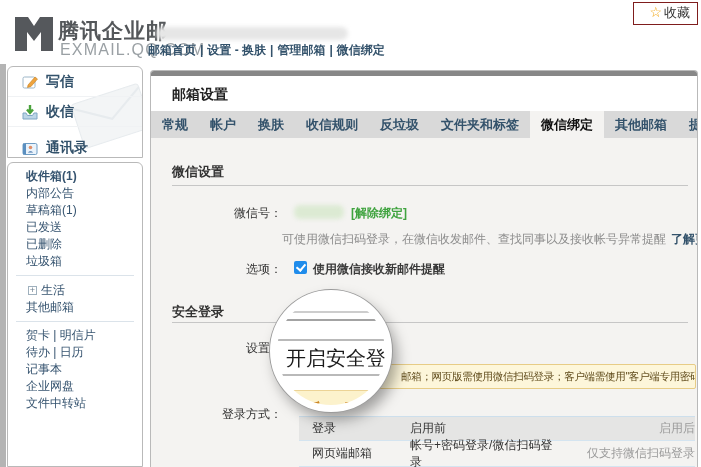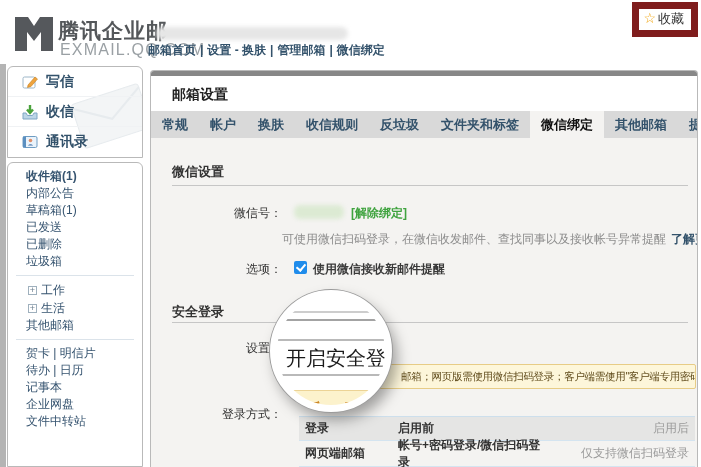--- a/index.html
+++ b/index.html
@@ -9,33 +9,33 @@
   
   .logo-mark { position:absolute; left:14px; top:16px; width:40px; height:36px; }
   .brand { position:absolute; left:58px; top:17px; font-size:21px; font-weight:bold; color:#54575a; letter-spacing:1px; }
   .brand-domain { position:absolute; left:60px; top:41px; font-size:16px; color:#9aa0a4; letter-spacing:1.2px; }
   .acct-colon { position:absolute; left:148px; top:26px; font-size:12px; color:#777; }
   .blur-blob { background:#e6e6e6; border-radius:7px; filter:blur(2px); }
   .acct-blob { position:absolute; left:156px; top:27px; width:192px; height:13px; }
   .breadcrumb { position:absolute; left:148px; top:42px; font-size:12px; font-weight:bold; color:#33526b; }
   .breadcrumb a { color:#33526b; text-decoration:none; cursor:pointer; }
   .bc-sep { color:#33526b; margin:0 4px; }
-  .fav-btn { position:absolute; right:3px; top:2px; background:#fff; border:7px solid #7f1d1d; padding:1px 7px 2px 4px;
+  .fav-btn { position:absolute; right:3px; top:2px; background:#fff; border:1px solid #7f1d1d; padding:1px 7px 2px 15px;
              font-size:13px; color:#333; cursor:pointer; }
   .fav-star { color:#f0a30a; font-size:14px; margin-right:2px; }
 
   
   .left-gray { position:absolute; left:0; top:64px; width:6px; height:403px; background:#b4b4b4; }
   .sb-box { position:absolute; left:7px; width:136px; background:#fff; border:1px solid #b9b9b9; border-radius:6px 6px 0 0; overflow:hidden; }
   .sb-box1 { top:66px; height:92px; }
   .sb-box2 { top:162px; height:305px; border-radius:6px 6px 0 0; }
   .envelope-wm { position:absolute; right:-14px; top:8px; opacity:.7; }
   .sb-action { position:relative; display:flex; align-items:center; gap:8px; height:30px; padding-left:14px;
                font-size:14px; font-weight:bold; color:#33526b; cursor:pointer; border-bottom:1px solid #f0f2f4; }
-  .sb-action:last-child { border-bottom:none; }
+  .sb-action:last-child { border-bottom:none;align-items:flex-end; }
   .sb-list { padding-top:5px; font-size:12px; color:#35536f; }
   .sb-item { position:relative; height:17px; line-height:17px; padding-left:18px; cursor:pointer; white-space:nowrap; }
   .sb-item.bold { font-weight:bold; }
   .sb-div { height:1px; background:#dbe3ea; margin:5px 8px 5px 8px; }
   .treebox { display:inline-block; width:9px; height:9px; line-height:7px; text-align:center; font-size:9px; color:#6f8191;
              border:1px solid #9fb0bd; background:#fff; margin-right:4px; vertical-align:1px; }
   .tree-root { padding-left:8px; font-weight:bold; height:18px; line-height:18px; }
   .tree-child { padding-left:20px; height:18px; line-height:18px; }
   .star-glyph { color:#f5b50a; font-size:12px; margin-left:3px; }
 
@@ -66,21 +66,21 @@
                 font-size:10.5px; letter-spacing:-0.3px; color:#5f4a1a; padding-left:64px; white-space:nowrap; }
 
   
   .login-table { position:absolute; left:148px; top:345px; width:396px; font-size:12px; }
   .lt-row { display:flex; align-items:center; }
   .lt-head { height:24px; background:#e5e5e4; border-top:1px solid #cddfec; }
   .lt-body { height:26px; border-top:1px solid #d4e4f0; background:transparent; }
   .lt-c1 { width:99px; padding-left:6px; }
   .lt-c2 { width:150px; }
   .lt-c3 { width:141px; }
-  .lt-strong { font-weight:bold; color:#333; }
+  .lt-strong { font-weight:normal; color:#333;margin-left:7px; }
   .lt-gray { color:#9b9b9b;text-align:right; }
 
   
   .lens { position:absolute; left:270px; top:290px; width:122px; height:122px; border-radius:50%;
           border:7px solid #fff; background:#fff; overflow:hidden; z-index:9;
           box-shadow:0 0 0 1px #9b9b9b, 5px 8px 14px rgba(0,0,0,.35); }
   .lens-line { position:absolute; left:-10px; right:-10px; background:#b9b9b9; }
   .lens-text { position:absolute; left:9px; top:48px; font-size:20px; font-weight:500; color:#1a1a1a; white-space:nowrap; cursor:pointer; }
   .lens-yellow { position:absolute; left:-10px; right:-10px; top:93px; bottom:-10px; background:#fcf2cc; border-top:1px solid #ecd395; }
   .lens-warning { position:absolute; left:-5px; top:7px; font-size:20px; font-weight:bold; color:#cd8726; white-space:nowrap; }
@@ -142,21 +142,20 @@
 
   <div class="sb-box sb-box2">
     <div class="sb-list">
       <div class="sb-item bold">收件箱(1)</div>
       <div class="sb-item">内部公告</div>
       <div class="sb-item">草稿箱(1)</div>
       <div class="sb-item">已发送</div>
       <div class="sb-item">已删除</div>
       <div class="sb-item">垃圾箱</div>
       <div class="sb-div"></div>
-      <div class="sb-item tree-child"><span class="treebox">+</span><span>工作</span></div>
       <div class="sb-item tree-child"><span class="treebox">+</span><span>生活</span></div>
       <div class="sb-item">其他邮箱</div>
       <div class="sb-div"></div>
       <div class="sb-item">贺卡 | 明信片</div>
       <div class="sb-item">待办 | 日历</div>
       <div class="sb-item">记事本</div>
       <div class="sb-item">企业网盘</div>
       <div class="sb-item">文件中转站</div>
     </div>
   </div>

